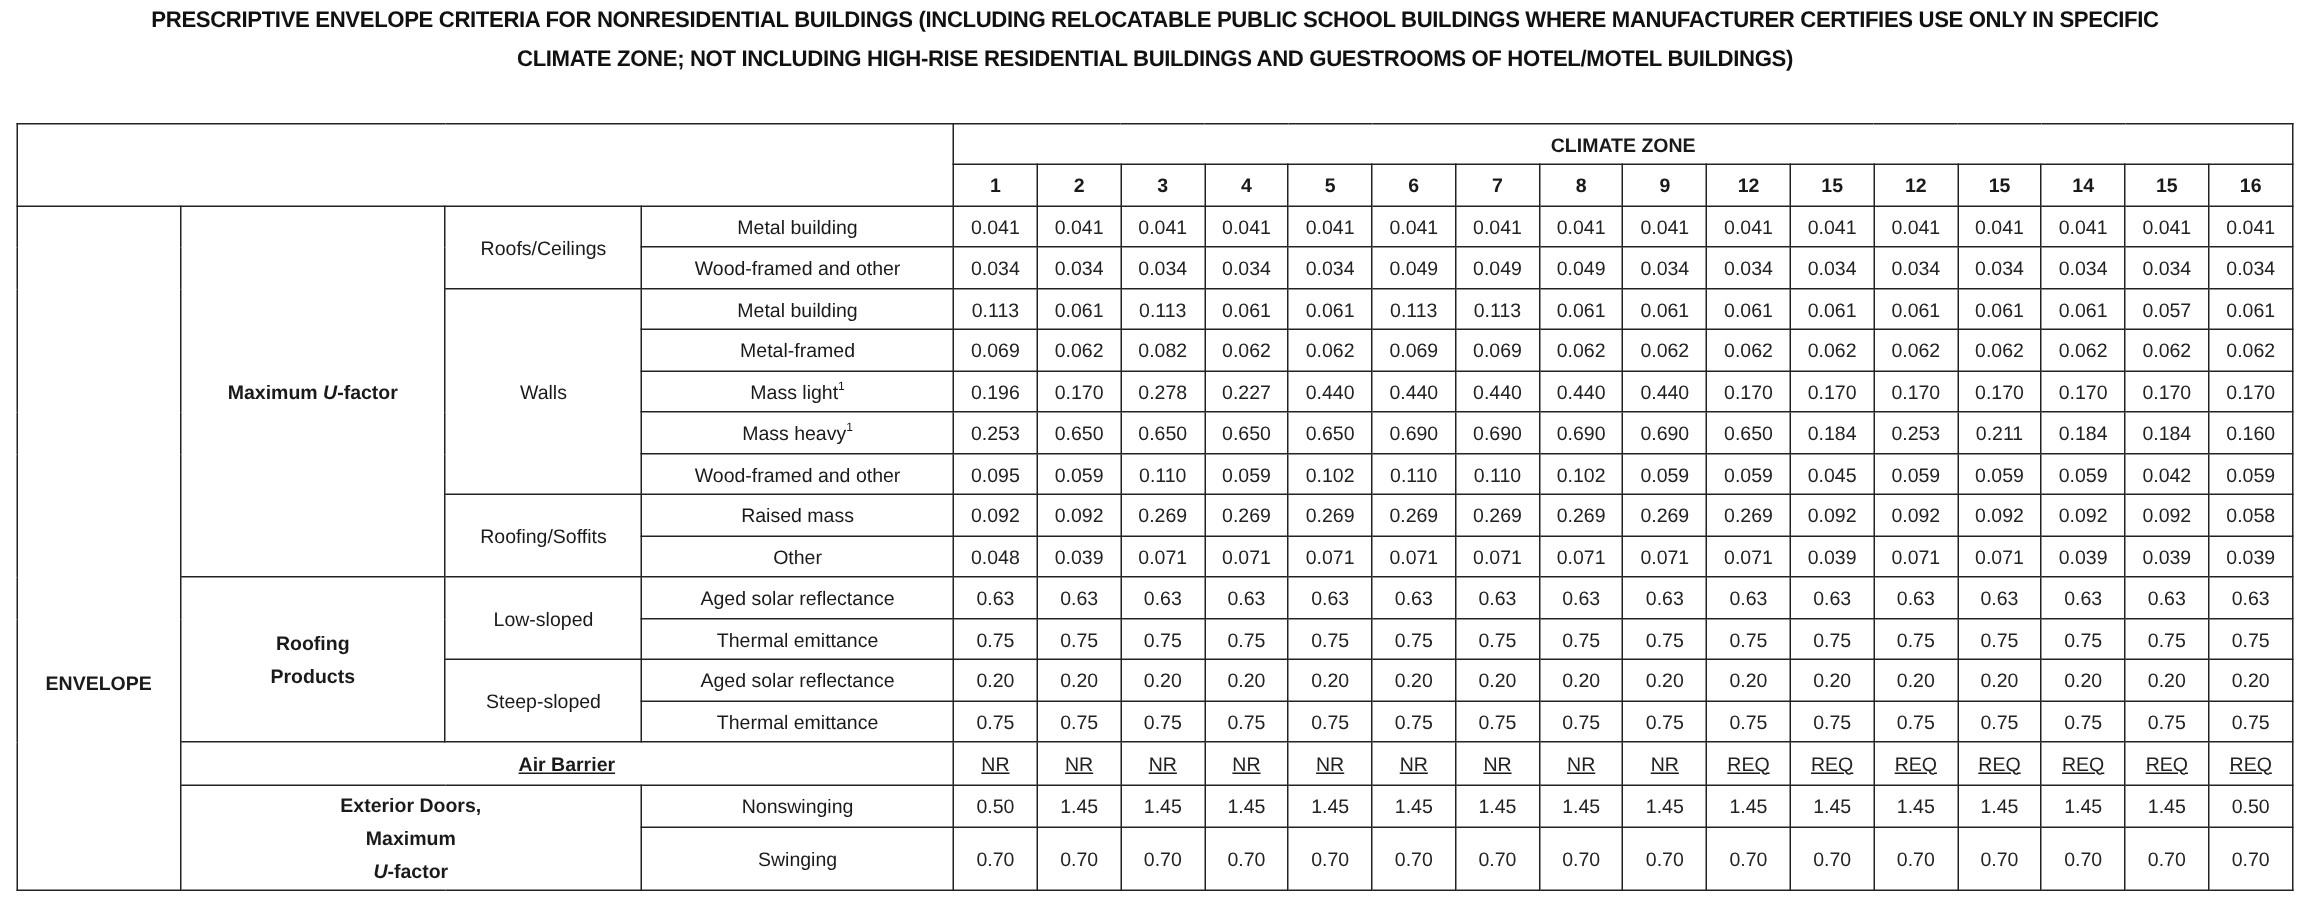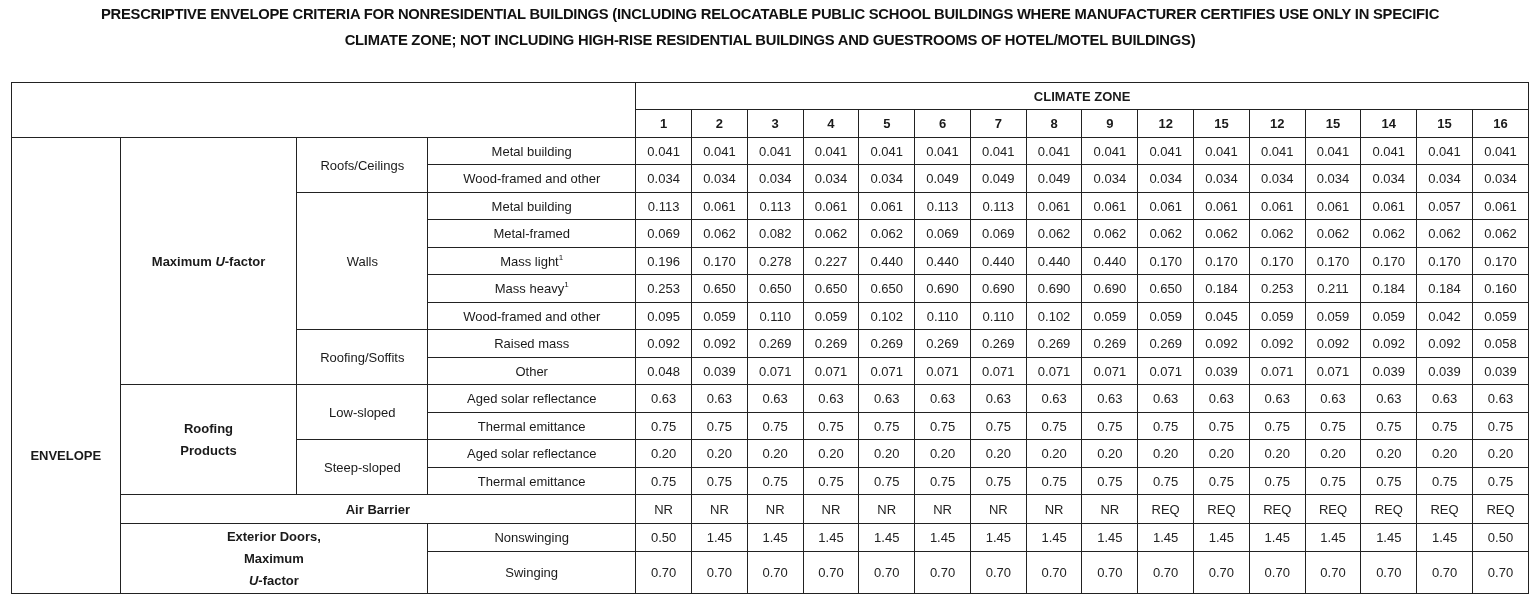--- a/index.html
+++ b/index.html
@@ -312,21 +312,21 @@
         <td class="num">0.75</td>
         <td class="num">0.75</td>
         <td class="num">0.75</td>
         <td class="num">0.75</td>
         <td class="num">0.75</td>
         <td class="num">0.75</td>
         <td class="num">0.75</td>
         <td class="num">0.75</td>
         <td class="num">0.75</td>
       </tr>
-      <tr style="height: 29px;">
+      <tr style="height: 29px; text-decoration: underline;">
         <td class="bold" colspan="3">Air Barrier</td>
         <td class="num">NR</td>
         <td class="num">NR</td>
         <td class="num">NR</td>
         <td class="num">NR</td>
         <td class="num">NR</td>
         <td class="num">NR</td>
         <td class="num">NR</td>
         <td class="num">NR</td>
         <td class="num">NR</td>

